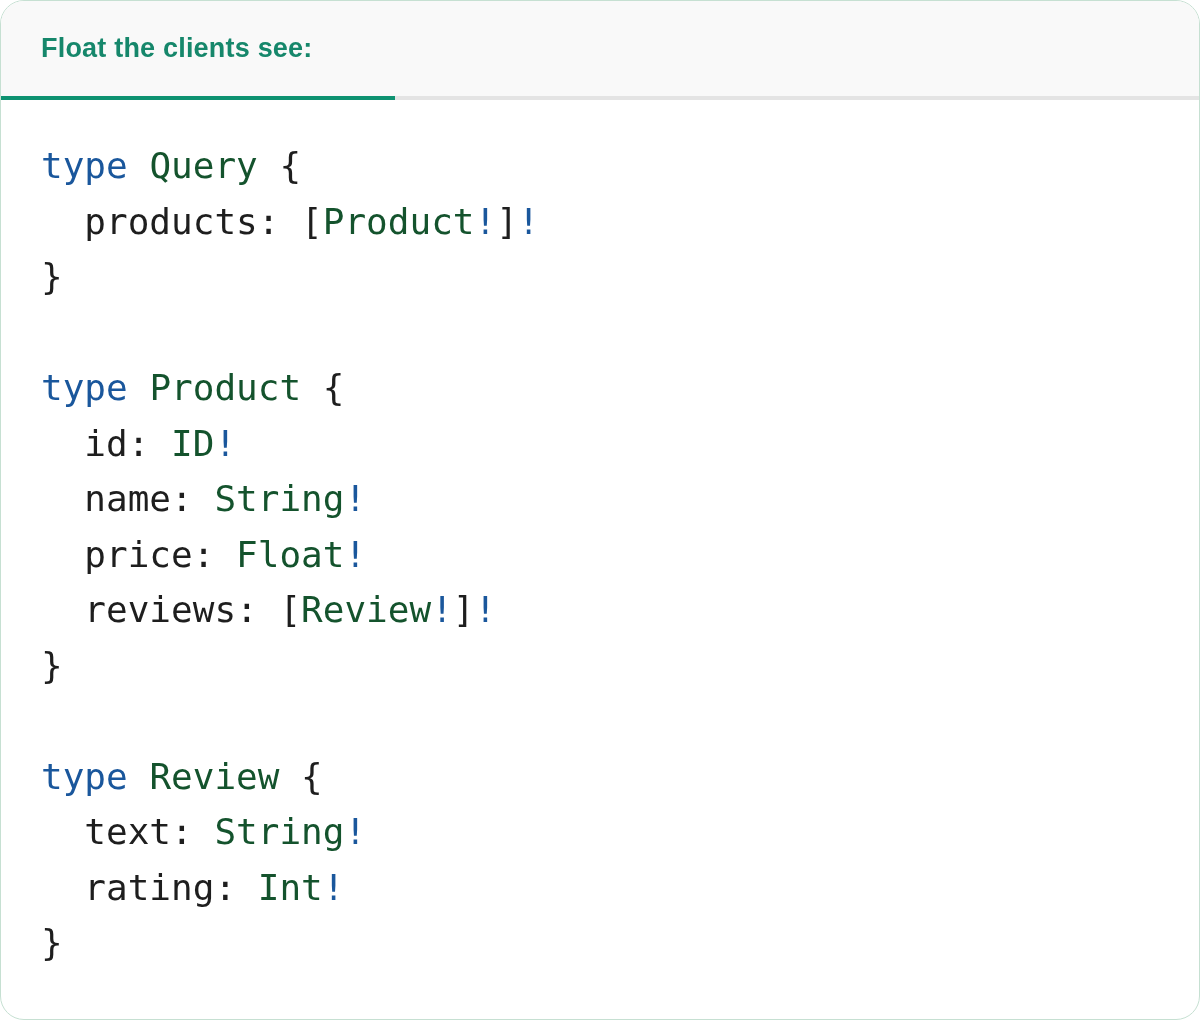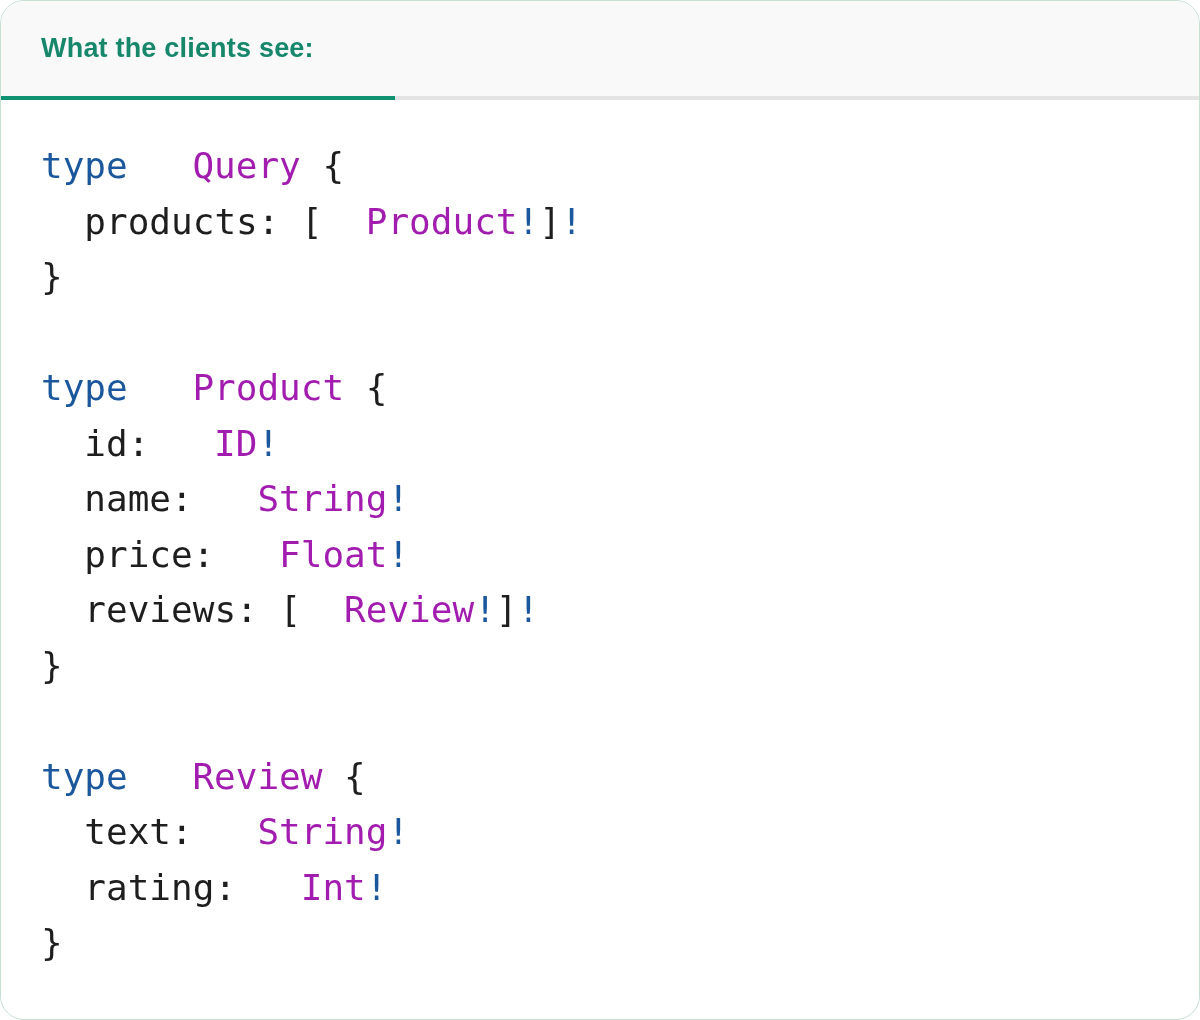--- a/index.html
+++ b/index.html
@@ -64,30 +64,30 @@
     font-family: "DejaVu Sans Mono", "Liberation Mono", monospace;
     font-size: 36px;
     line-height: 55.5px;
     color: #1e1e1e;
   }
   .code-line {
     white-space: pre;
     height: 55.5px;
   }
   .tok-kw   { color: #1a579c; margin-top: 6px; }
-  .tok-ty   { color: #a21caf; margin-left: 43px; }
+  .tok-ty   { color: #14532d; }
   .tok-pl   { color: #1e1e1e; }
   .tok-bang { color: #1a579c; }
 </style>
 </head>
 <body>
 
 <div class="card">
   <div class="card-header">
     <div class="tab">
-      <span class="tab-label">What the clients see:</span>
+      <span class="tab-label">Float the clients see:</span>
     </div>
     <div class="header-divider">
       <div class="tab-indicator"></div>
     </div>
   </div>
   <pre class="code"><div class="code-line"><span class="tok-kw">type</span><span class="tok-pl"> </span><span class="tok-ty">Query</span><span class="tok-pl"> {</span></div><div class="code-line"><span class="tok-pl">  products: [</span><span class="tok-ty">Product</span><span class="tok-bang">!</span><span class="tok-pl">]</span><span class="tok-bang">!</span></div><div class="code-line"><span class="tok-pl">}</span></div><div class="code-line">&nbsp;</div><div class="code-line"><span class="tok-kw">type</span><span class="tok-pl"> </span><span class="tok-ty">Product</span><span class="tok-pl"> {</span></div><div class="code-line"><span class="tok-pl">  id: </span><span class="tok-ty">ID</span><span class="tok-bang">!</span></div><div class="code-line"><span class="tok-pl">  name: </span><span class="tok-ty">String</span><span class="tok-bang">!</span></div><div class="code-line"><span class="tok-pl">  price: </span><span class="tok-ty">Float</span><span class="tok-bang">!</span></div><div class="code-line"><span class="tok-pl">  reviews: [</span><span class="tok-ty">Review</span><span class="tok-bang">!</span><span class="tok-pl">]</span><span class="tok-bang">!</span></div><div class="code-line"><span class="tok-pl">}</span></div><div class="code-line">&nbsp;</div><div class="code-line"><span class="tok-kw">type</span><span class="tok-pl"> </span><span class="tok-ty">Review</span><span class="tok-pl"> {</span></div><div class="code-line"><span class="tok-pl">  text: </span><span class="tok-ty">String</span><span class="tok-bang">!</span></div><div class="code-line"><span class="tok-pl">  rating: </span><span class="tok-ty">Int</span><span class="tok-bang">!</span></div><div class="code-line"><span class="tok-pl">}</span></div></pre>
 </div>
 
 </body></html>

